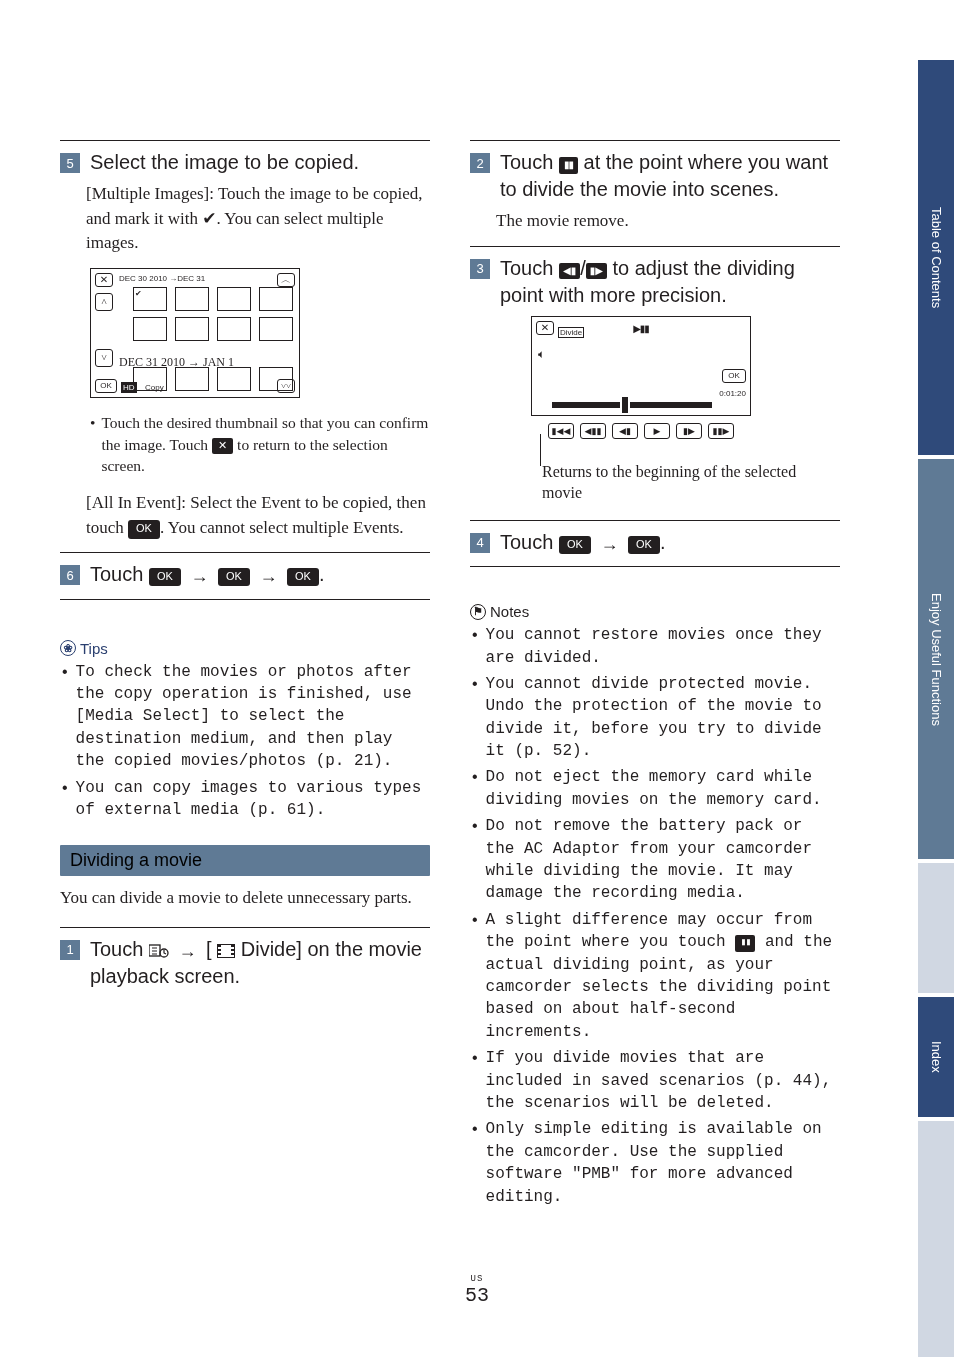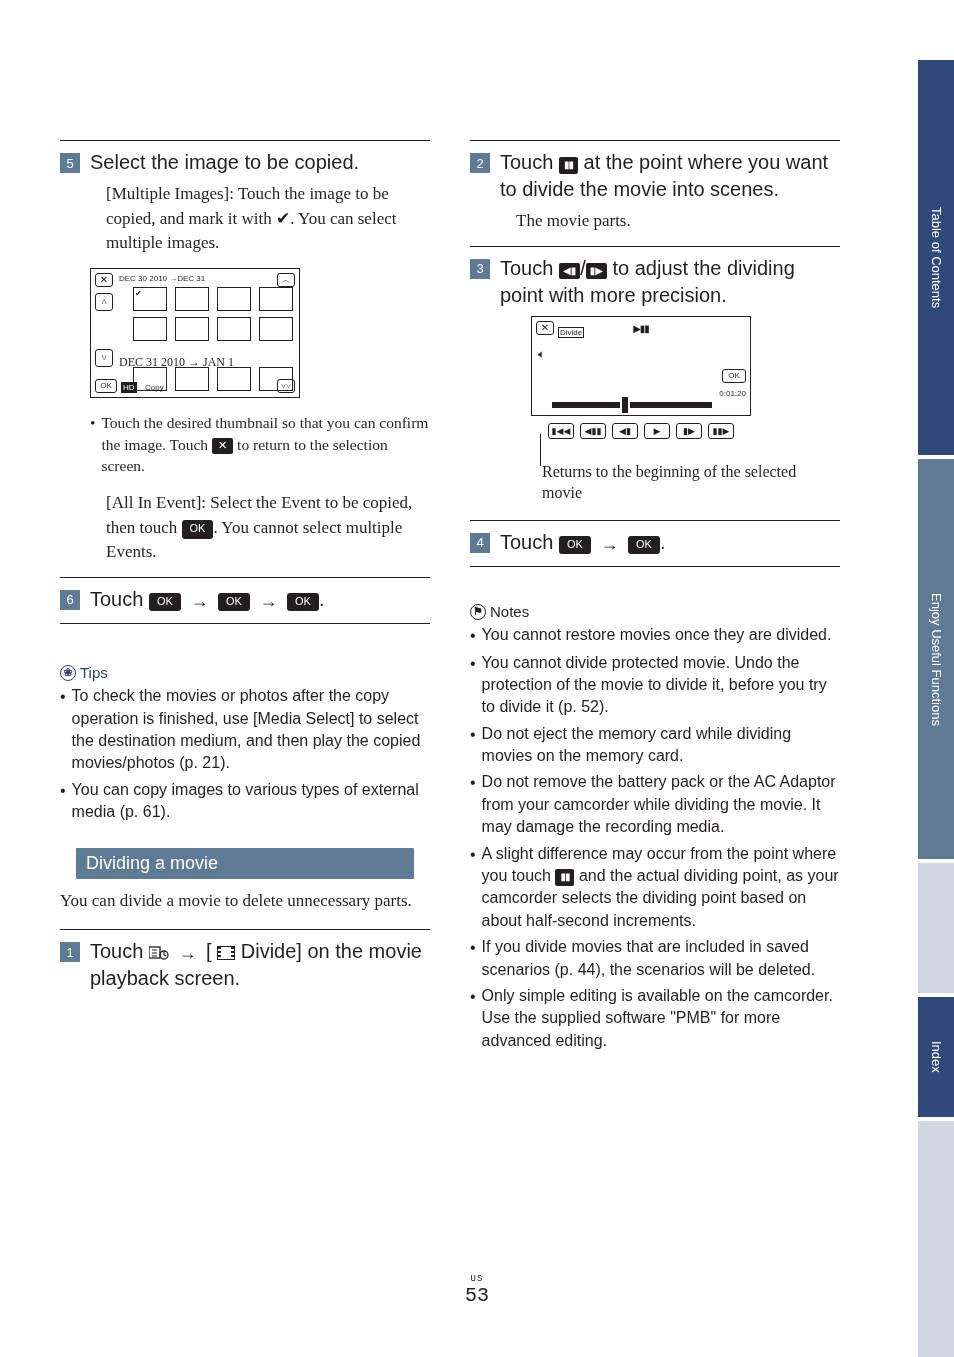--- a/index.html
+++ b/index.html
@@ -37,21 +37,21 @@
     font-family: "Arial", "Helvetica Neue", sans-serif;
     font-weight: 400;
     font-size: 20px;
     line-height: 1.35;
     flex: 1;
   }
   .step-body, .body-text {
     font-family: "Times New Roman", Georgia, serif;
     font-size: 17px;
     line-height: 1.45;
-    margin-left: 46px;
+    margin-left: 26px;
     margin-bottom: 12px;
   }
   .sub-bullet { display:flex; gap:6px; margin-left:30px; font-size:15.5px; line-height:1.4; margin-bottom:8px;}
   .sub-bullet .dot { flex:0 0 auto; }
   .ok-btn {
     display: inline-block;
     background: #231f20;
     color: #fff;
     border-radius: 3px;
     font-family: Arial, sans-serif;
@@ -82,30 +82,30 @@
     margin-bottom:4px;
   }
   .notes-head { color:#231f20; }
   .info-icon {
     width:16px; height:16px; border:1.5px solid currentColor; border-radius:50%;
     display:inline-flex; align-items:center; justify-content:center;
     font-size:11px; font-weight:bold;
   }
   .bullets { list-style: none; }
   .bullets li {
-    font-family:Liberation Sans, sans-serif;
+    font-family:Liberation Mono, monospace;
     font-size:16px; line-height:1.4;
     display:flex; gap:6px; margin-bottom:4px;
   }
   .bullets li::before { content:"•"; flex:0 0 auto; margin-top:1px; }
 
   .section-box {
-    background:#5f7a95; color:#ffffff;
+    background:#5f7a95; color:#000000;
     font-family: Arial, sans-serif; font-size:18px;
-    padding:5px 10px; margin:24px 16px 10px;
+    padding:5px 10px; margin:24px 0 10px;
     border-radius:1px;
   }
 
   
   .side-tabs { position:absolute; right:0; top:60px; width:36px; height:1260px; }
   .tab {
     position:absolute; width:36px; right:0;
     display:flex; align-items:center; justify-content:center;
   }
   .tab span {
@@ -286,21 +286,21 @@
     <div class="rule-top"></div>
 
     <div class="step">
       <div class="step-num">2</div>
       <div class="step-head">
         <span>Touch </span>
         <span class="pause-btn">▮▮</span>
         <span> at the point where you want to divide the movie into scenes.</span>
       </div>
     </div>
-    <div class="body-text">The movie parts.</div>
+    <div class="body-text">The movie remove.</div>
 
     <div class="rule-top"></div>
 
     <div class="step">
       <div class="step-num">3</div>
       <div class="step-head">
         <span>Touch </span>
         <span class="frame-btn">◀▮</span>/<span class="frame-btn">▮▶</span>
         <span> to adjust the dividing point with more precision.</span>
       </div>

